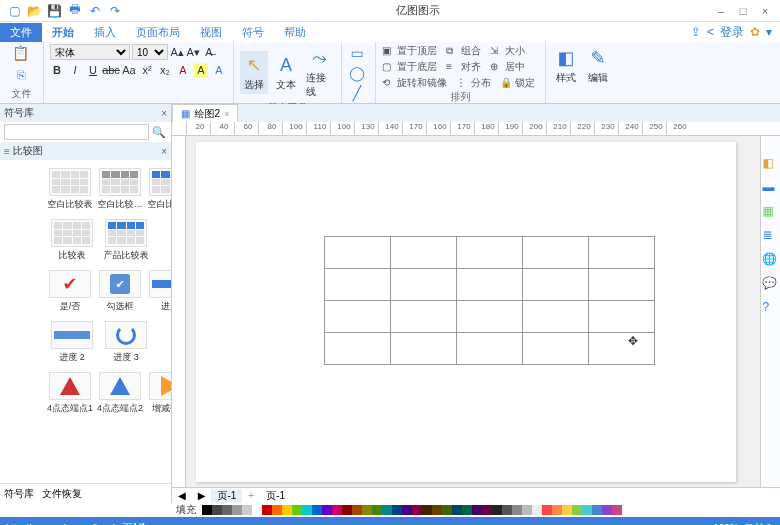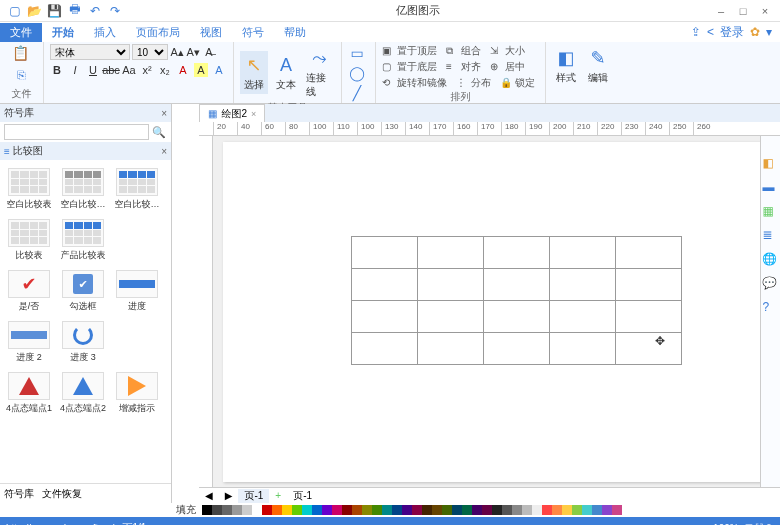--- a/index.html
+++ b/index.html
@@ -32,41 +32,41 @@
 .rbtn-label { font-size: 10px; color: #333; }
 .font-row { display: flex; gap: 2px; align-items: center; }
 .font-select { height: 16px; font-size: 10px; border: 1px solid #ccc; }
 .font-btns { display: flex; gap: 4px; }
 .font-btn { width: 14px; height: 14px; font-size: 11px; color: #333; cursor: pointer; display: flex; align-items: center; justify-content: center; }
 .rcol { display: flex; flex-direction: column; gap: 2px; }
 .rrow { display: flex; gap: 3px; align-items: center; font-size: 10px; color: #555; }
 .smicon { width: 12px; height: 12px; display: inline-block; }
 
 
-.body { display: flex; height: 399px; gap: 27px; }
+.body { display: flex; height: 399px; }
 .left-panel { width: 172px; border-right: 1px solid #ccc; display: flex; flex-direction: column; background: #fff; }
 .panel-hdr { height: 18px; background: #e8f0fa; display: flex; align-items: center; padding: 0 4px; font-size: 10px; color: #333; }
 .panel-hdr .close { margin-left: auto; font-size: 10px; cursor: pointer; color: #666; }
 .search-row { display: flex; padding: 2px 4px; gap: 2px; }
 .search-row input { flex: 1; height: 16px; font-size: 10px; border: 1px solid #ccc; }
 .search-row .sicon { width: 16px; height: 16px; color: #3b7dd8; display: flex; align-items: center; justify-content: center; cursor: pointer; }
 .shapes-grid { flex: 1; overflow-y: auto; padding: 4px 2px; }
-.shapes-row { display: flex; }
+.shapes-row { display: flex; margin-left: 43px; }
 .shape-cell { width: 54px; display: flex; flex-direction: column; align-items: center; gap: 2px; padding: 4px 0; }
 .shape-thumb { width: 42px; height: 28px; border: 1px solid #ddd; background: #fafafa; display: flex; align-items: center; justify-content: center; }
 .shape-label { font-size: 9px; color: #333; text-align: center; white-space: nowrap; overflow: hidden; width: 50px; text-overflow: ellipsis; }
 .panel-footer { height: 20px; border-top: 1px solid #ddd; display: flex; align-items: center; padding: 0 4px; font-size: 10px; gap: 8px; }
 
 
 .canvas-area { flex: 1; display: flex; flex-direction: column; position: relative; }
 .doc-tabs { height: 18px; background: #e8f0fa; display: flex; align-items: center; }
 .doc-tab { height: 18px; padding: 0 8px; background: #fff; border: 1px solid #ccc; border-bottom: none; font-size: 10px; display: flex; align-items: center; gap: 4px; }
 .doc-tab .x { font-size: 9px; color: #999; cursor: pointer; }
 .ruler-h { height: 14px; background: #fff; border-bottom: 1px solid #ccc; display: flex; font-size: 8px; color: #666; overflow: hidden; padding-left: 14px; }
-.ruler-h span { width: 24px; text-align: left; border-left: 1px solid #ccc; padding-left: 3px; }
+.ruler-h span { width: 24px; text-align: center; border-left: 1px solid #ccc; padding-left: 3px; }
 .canvas-scroll { flex: 1; display: flex; overflow: hidden; }
 .ruler-v { width: 14px; background: #fff; border-right: 1px solid #ccc; }
 .canvas { flex: 1; background: #f0f0f0; position: relative; overflow: hidden; }
 .page { position: absolute; left: 10px; top: 6px; width: 540px; height: 340px; background: #fff; box-shadow: 1px 1px 3px rgba(0,0,0,0.2); }
 .grid-table { position: absolute; left: 128px; top: 94px; border-collapse: collapse; }
 .grid-table td { border: 1px solid #999; width: 66px; height: 32px; }
 .cursor-move { position: absolute; left: 432px; top: 192px; font-size: 12px; color: #333; }
 .right-tools { width: 20px; border-left: 1px solid #ccc; display: flex; flex-direction: column; align-items: center; gap: 8px; padding-top: 20px; background: #fafcff; }
 .rtool { width: 16px; height: 16px; font-size: 12px; color: #555; cursor: pointer; }
 .page-tabs { height: 16px; border-top: 1px solid #ccc; display: flex; align-items: center; font-size: 10px; }

